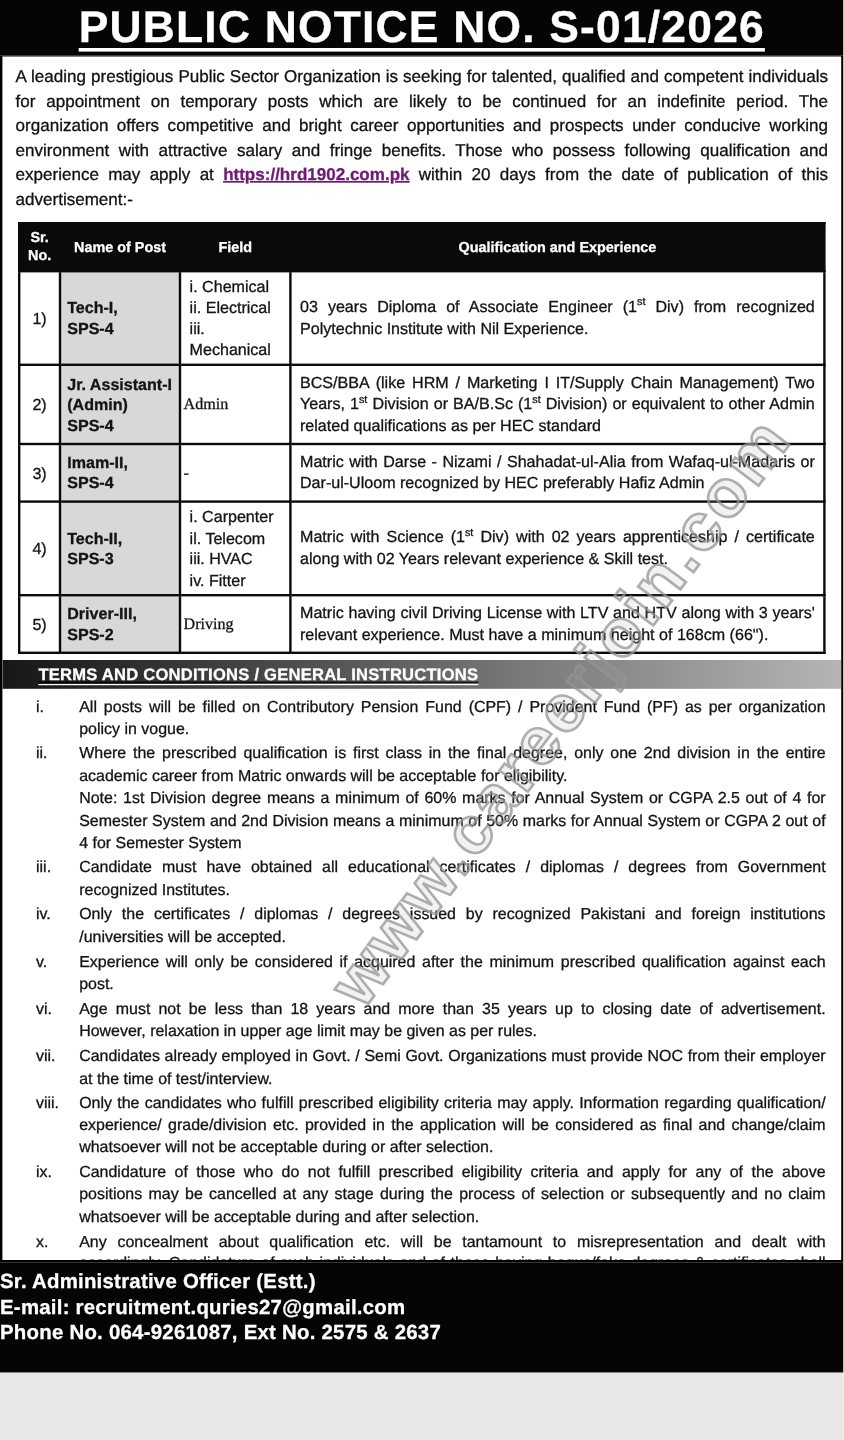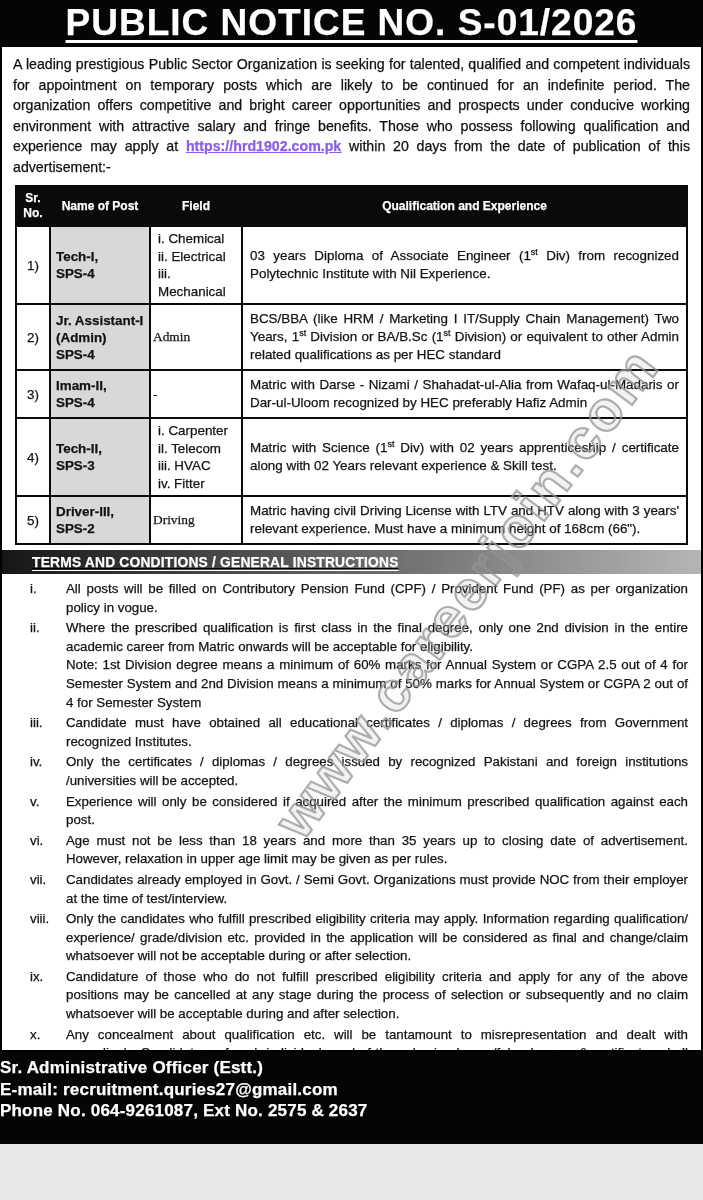--- a/index.html
+++ b/index.html
@@ -21,21 +21,21 @@
   }
   
   .content {
     flex:1 1 auto; border:2px solid #000; border-top:1px solid #000;
     display:flex; flex-direction:column; overflow:hidden; background:#fff;
   }
   .intro {
     padding:7px 11px 5px 11px; font-size:14.2px; line-height:20.5px;
     text-align:justify; color:#111;
   }
-  .doclink { font-weight:bold; color:#8b5cf6; text-decoration:none; cursor:pointer; }
+  .doclink { font-weight:bold; color:#701a75; text-decoration:none; cursor:pointer; }
   .intro .doclink { text-decoration:underline; }
   
   .table-wrap { padding:3px 13px 0 13px; }
   table.posts { width:100%; border-collapse:collapse; table-layout:fixed; }
   table.posts col.c-sr   { width:34px; }
   table.posts col.c-post { width:100px; }
   table.posts col.c-field{ width:92px; }
   table.posts th, table.posts td { border:2px solid #0a0a0a; }
   table.posts thead th {
     background:#0a0a0a; color:#fff; font-size:12px; font-weight:bold;

